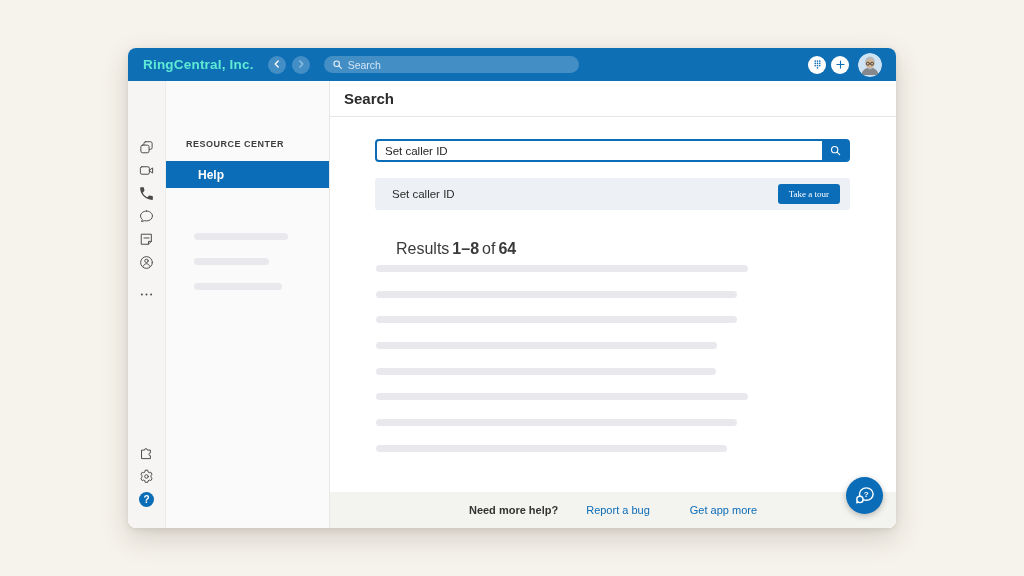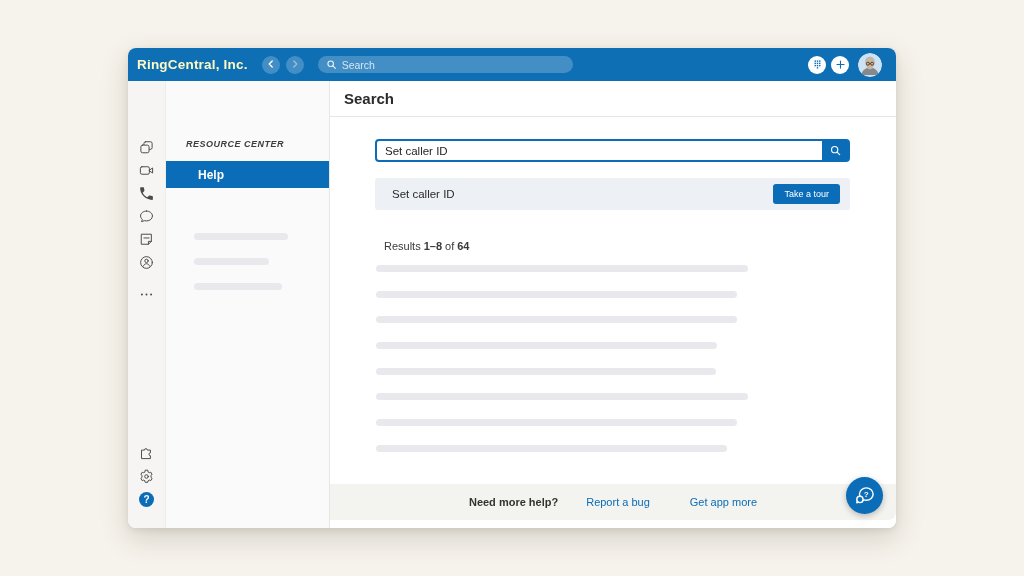--- a/index.html
+++ b/index.html
@@ -14,22 +14,22 @@
     background:#ffffff; border-radius:8px;
     box-shadow:0 10px 28px rgba(60,50,30,.18), 0 2px 6px rgba(60,50,30,.10);
   }
   
   .topbar {
     position:absolute; left:0; top:0; width:768px; height:33px;
     background:#0e6fb5; border-radius:8px 8px 0 0;
     display:flex; align-items:center;
   }
   .topbar-title {
-    color:#fef9c3; font-weight:bold; font-size:13.5px; letter-spacing:.2px;
-    margin-left:9px; white-space:nowrap;
+    color:#5eead4; font-weight:bold; font-size:13.5px; letter-spacing:.2px;
+    margin-left:15px; white-space:nowrap;
   }
   .nav-circle {
     width:18px; height:18px; border-radius:50%;
     background:rgba(255,255,255,.22);
     display:flex; align-items:center; justify-content:center;
     cursor:pointer; flex:0 0 auto;
   }
   .nav-back { margin-left:14px; }
   .nav-fwd  { margin-left:6px; }
   .nav-fwd svg { opacity:.45; }
@@ -70,21 +70,21 @@
     color:#ffffff; font-size:10px; font-weight:bold;
     display:flex; align-items:center; justify-content:center;
   }
   
   .panel {
     position:absolute; left:37px; top:33px; width:165px; height:447px;
     background:#fafafb; border-left:1px solid #ececec; border-right:1px solid #e7e7e7;
   }
   .panel-header {
     position:absolute; left:20px; top:58px;
-    font-size:9px; font-weight:bold; letter-spacing:.5px; color:#3d3d3d;font-style:italic;
+    font-size:9px; font-weight:bold; letter-spacing:.5px; color:#3d3d3d;
   }
   .panel-active-item {
     position:absolute; left:0; top:80px; width:100%; height:27px;
     background:#0b6cb7; color:#ffffff; font-size:12px; font-weight:bold;
     display:flex; align-items:center; padding-left:32px; cursor:pointer;
   }
   .panel-skeletons { position:absolute; left:28px; top:152px; }
   .panel-skeletons .skel { margin-bottom:18px; }
   .skel { height:7px; border-radius:3.5px; background:#e9e9ed; }
   
@@ -111,34 +111,34 @@
     display:flex; align-items:center; justify-content:center;
   }
   .result-card {
     position:absolute; left:45px; top:61px; width:475px; height:32px;
     background:#edf0f5; border-radius:3px;
     display:flex; align-items:center; padding:0 10px 0 17px;
   }
   .result-card-title { font-size:11.5px; color:#2b2b2b; }
   .tour-btn {
     margin-left:auto; background:#0b6cb7; color:#ffffff; border:none;
-    font-size:9px; font-family:Liberation Sans, sans-serif;
+    font-size:9px; font-family:Liberation Serif, serif;
     padding:5px 11px; border-radius:3px; cursor:pointer;
   }
   .results-line {
-    position:absolute; left:46px; top:123px;
-    font-size:11px; color:#3a3a3a;padding-left:8px;
+    position:absolute; left:58px; top:123px;
+    font-size:16px; color:#3a3a3a;padding-left:8px;
   }
   .results-line .b { font-weight:bold; }
   .results-line span { margin-right:3px; }
   .main-skeletons { position:absolute; left:46px; top:148px; }
   .main-skeletons .skel { margin-bottom:18.7px; }
   
   .footer {
-    position:absolute; left:202px; bottom:8px; width:566px; height:36px;
+    position:absolute; left:202px; bottom:0; width:566px; height:36px;
     background:#f3f3ef; border-radius:0 0 8px 0;
     display:flex; align-items:center; justify-content:center;
   }
   .footer-prompt { font-size:11px; font-weight:bold; color:#333333; margin-right:28px; }
   .footer-link {
     font-size:11px; color:#0b6cb7; cursor:pointer; text-decoration:none; margin-right:40px;
   }
   .footer-link:last-child { margin-right:0; }
   
   .fab {

